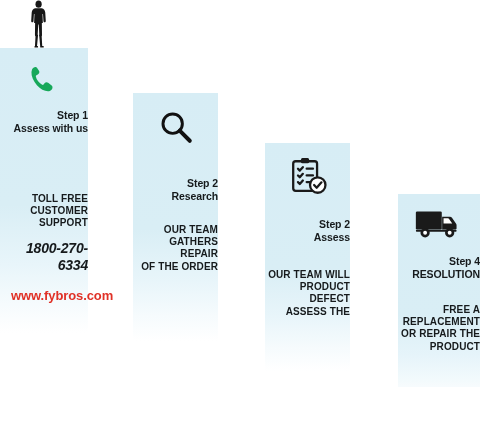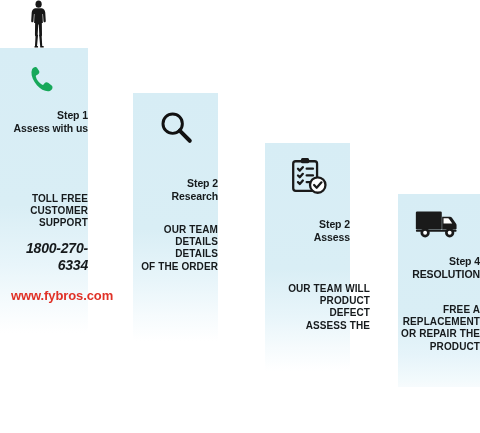--- a/index.html
+++ b/index.html
@@ -155,21 +155,21 @@
         </svg>
       </div>
 
       <div class="txt step-title" style="top:84px;">
         <div>Step 2</div>
         <div>Research</div>
       </div>
 
       <div class="txt step-desc" style="top:131px;">
         <div>OUR TEAM</div>
-        <div>DETAILS DETAILS</div>
+        <div>GATHERS REPAIR</div>
         <div>OF THE ORDER</div>
       </div>
 
     </div>
   </div>
 
   <div class="step-col" style="left:265px; top:143px; width:85px; height:228px;">
     <div class="panel-bg"></div>
     <div class="panel-inner">
 
@@ -188,21 +188,21 @@
             <path d="M28.4 30.4l2.7 2.8 5.0-5.6" stroke-linecap="round" stroke-linejoin="round"></path>
           </g>
         </svg>
       </div>
 
       <div class="txt step-title" style="top:75px;">
         <div>Step 2</div>
         <div>Assess</div>
       </div>
 
-      <div class="txt step-desc" style="top:140px;padding-left:20px;">
+      <div class="txt step-desc" style="top:126px;">
         <div>OUR TEAM WILL</div>
         <div>PRODUCT DEFECT</div>
         <div>ASSESS THE</div>
       </div>
 
     </div>
   </div>
 
   <div class="step-col" style="left:398px; top:194px; width:82px; height:193px;">
     <div class="panel-bg" style="background:linear-gradient(to bottom,#d7edf5 0%,#d9eef5 62%,#e6f4fa 84%,#f2fafc 96%,#f7fbfd 100%);"></div>

